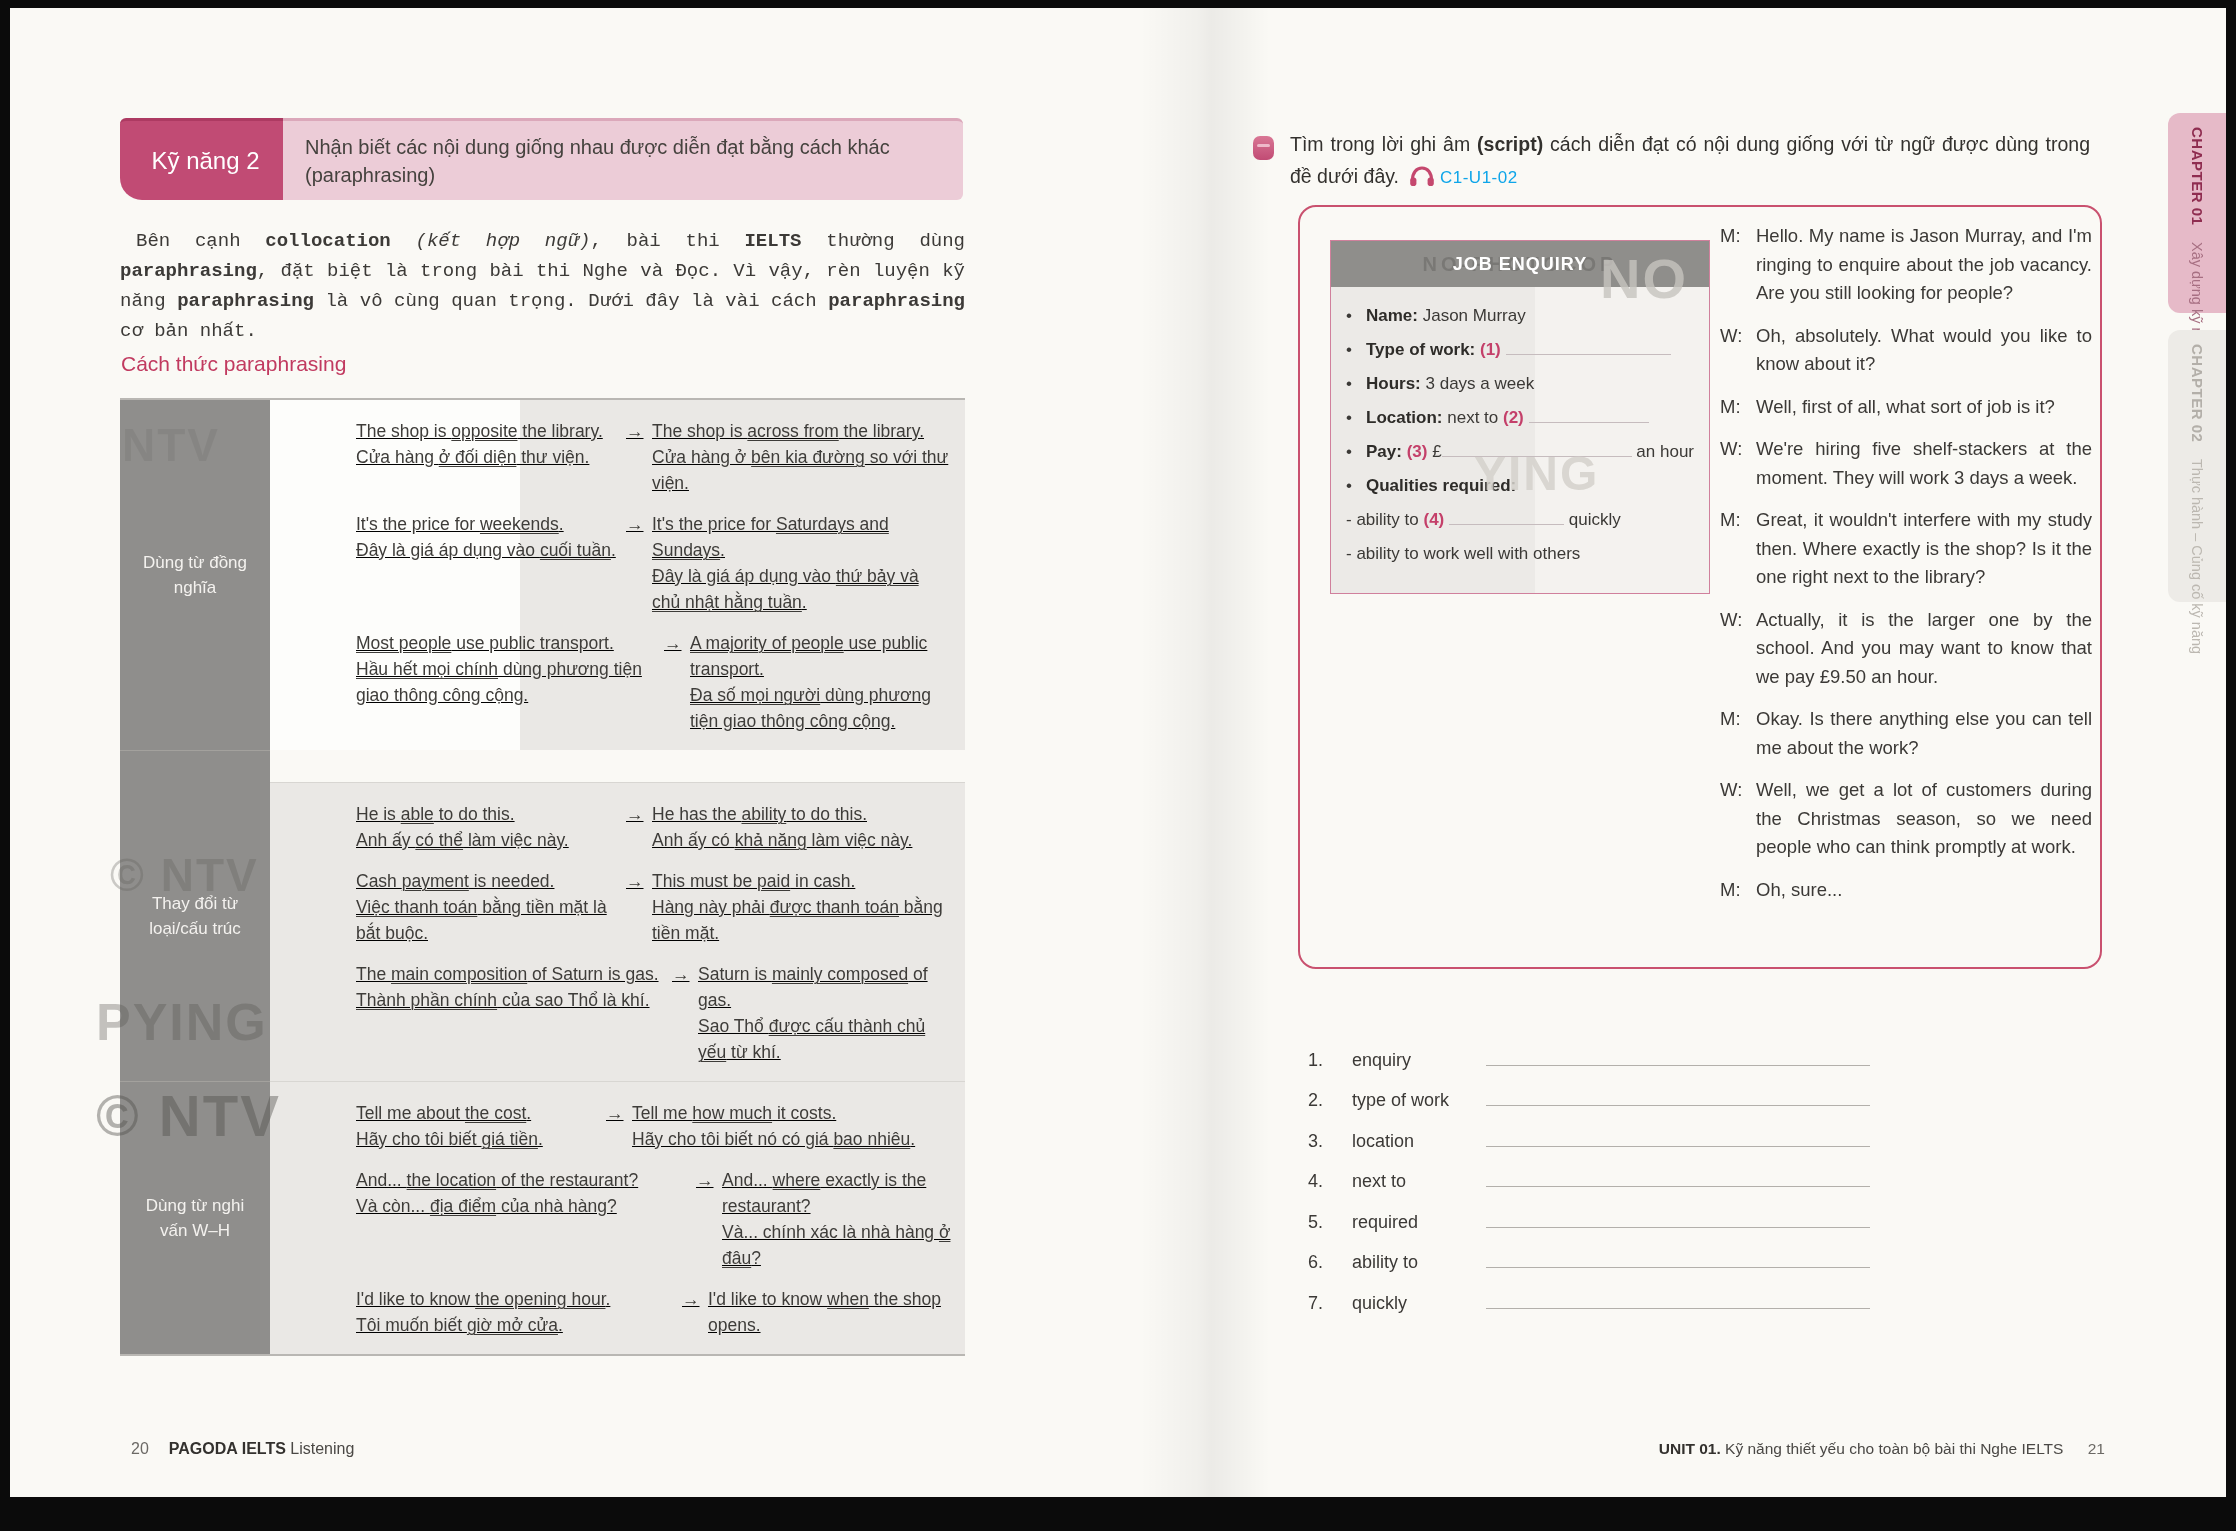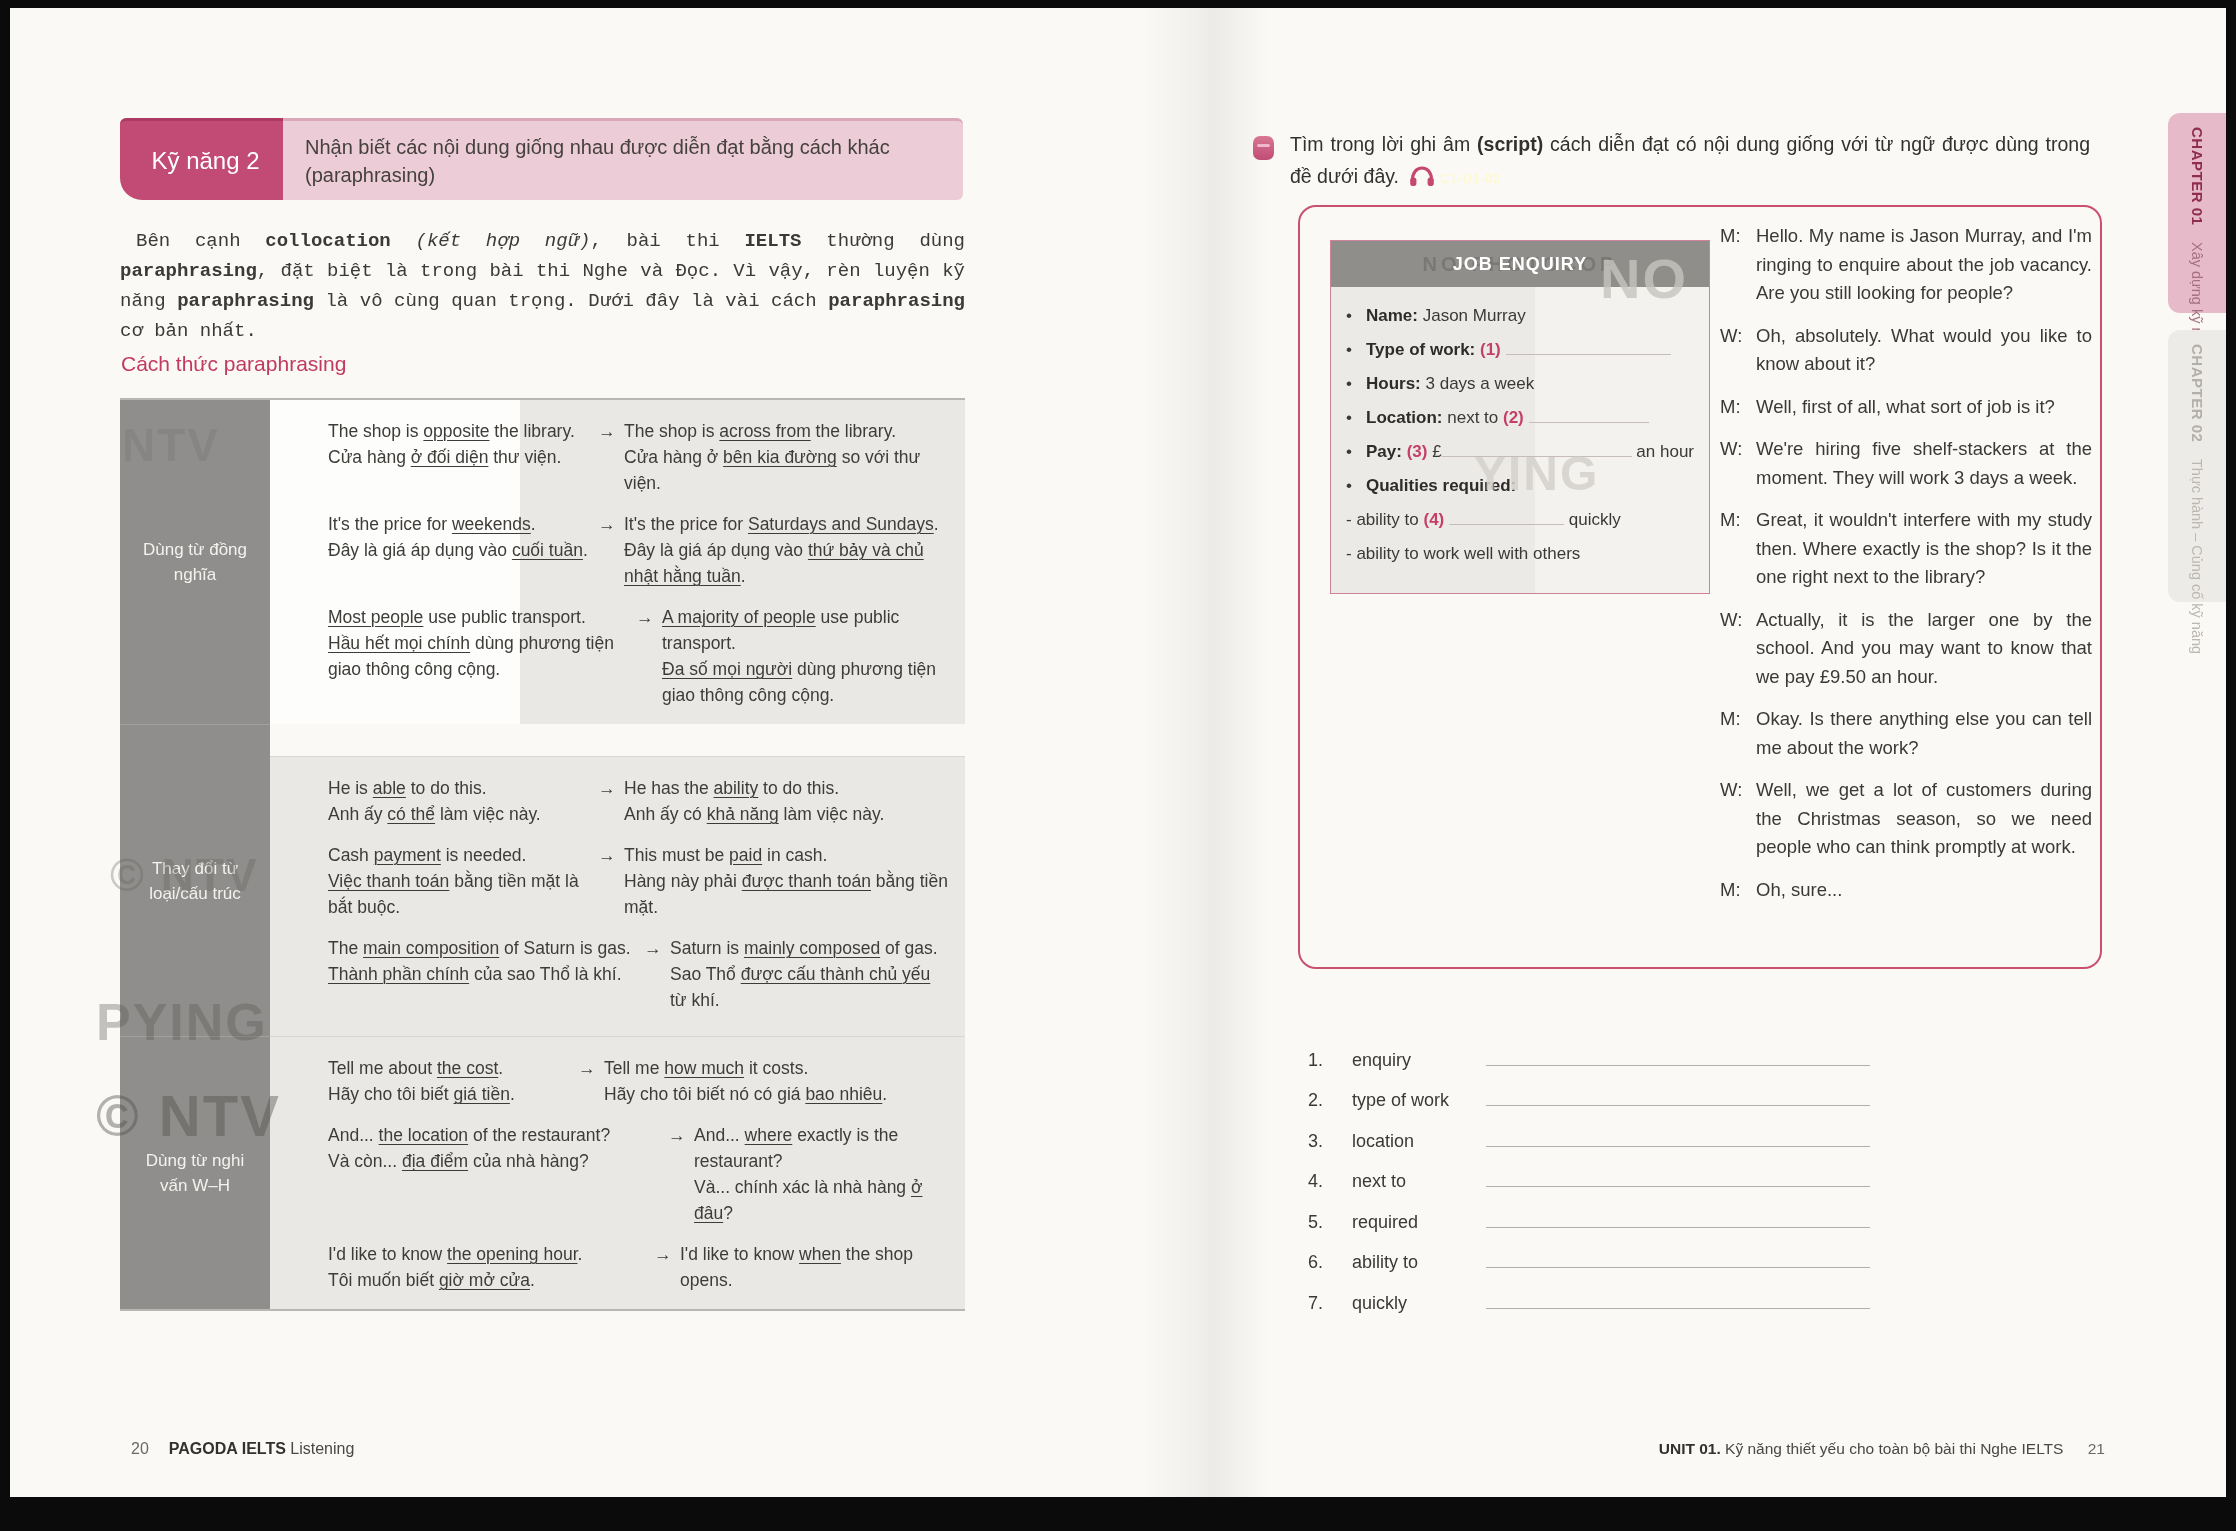--- a/index.html
+++ b/index.html
@@ -20,21 +20,21 @@
          color:#3c3a37;text-align:justify;text-indent:16px;z-index:2;font-family:Liberation Mono, monospace;}
   #section-heading{position:absolute;left:121px;top:352px;font-size:21px;color:#c13a60;z-index:2;}
 
   #ptable{position:absolute;left:120px;top:398px;width:845px;border-top:2px solid #b9b7b3;
           border-bottom:2px solid #b9b7b3;z-index:2;}
   .prow{display:flex;}
   .prow + .prow .plabel{border-top:1px solid #a3a19d;}
   .prow + .prow .pcontent{border-top:1px solid #d8d6d2;}
   .plabel{width:130px;flex:none;background:#8f8e8c;color:#f4f2ef;display:flex;align-items:center;
           justify-content:center;text-align:center;font-size:17px;line-height:25px;padding:10px 10px;}
-  .pcontent{flex:1;padding:18px 14px 16px 58px;background:#eae8e5;}
+  .pcontent{flex:1;padding:18px 14px 16px 86px;background:#eae8e5;text-decoration:underline;}
   .prow.r1 .pcontent{background:linear-gradient(90deg,#fdfdfb 0,#fdfdfb 250px,#eae8e5 250px);min-height:245px;}
   .prow.r2 .pcontent{min-height:245px;margin-top:32px;}
   .prow.r3 .pcontent{min-height:186px;}
   .pair{display:flex;margin-bottom:15px;}
   .pair:last-child{margin-bottom:0;}
   .pcell{font-size:17.5px;line-height:26px;color:#3e3c39;}
   .pcell.l{width:262px;flex:none;padding-right:8px;}
   .prow.r1 .pair.p3 .pcell.l{width:300px;}
   .prow.r2 .pair.p3 .pcell.l{width:308px;}
   .prow.r3 .pair.p1 .pcell.l{width:242px;}
@@ -51,21 +51,21 @@
   #footer-left .freg{color:#4a4845;}
 
   
   #instr-icon{position:absolute;left:1253px;top:136px;width:21px;height:24px;border-radius:7px;
               background:linear-gradient(180deg,#d97795,#c14b74);z-index:2;}
   #instr-icon:after{content:"";position:absolute;left:4px;top:8px;width:13px;height:3px;background:#eeb9ca;border-radius:2px;}
   #instruction{position:absolute;left:1290px;top:128px;width:800px;font-size:19.5px;line-height:32px;
                color:#33312e;text-align:justify;z-index:2;}
   .audio{white-space:nowrap;}
   .audio svg{vertical-align:-4px;margin:0 5px 0 10px;}
-  .audio-label{font-size:13px;color:#fef9c3;letter-spacing:.5px;}
+  .audio-label{font-size:17px;color:#0ea5e9;letter-spacing:.5px;}
 
   #script-box{position:absolute;left:1298px;top:205px;width:800px;height:760px;border:2.5px solid #c9516f;
               border-radius:18px;z-index:2;}
 
   #form{position:absolute;left:1330px;top:240px;width:378px;border:1.5px solid #d0809c;z-index:3;}
   .fhead{height:46px;background:#8f8e8b;color:#fff;font-size:18px;font-weight:bold;letter-spacing:1px;
          display:flex;align-items:center;justify-content:center;position:relative;overflow:hidden;}
   .fhead-wm{position:absolute;left:0;top:0;width:100%;height:100%;display:flex;align-items:center;
             justify-content:center;color:#2e2c29;opacity:.22;font-size:20px;letter-spacing:4px;}
   .fhead-title{position:relative;}

